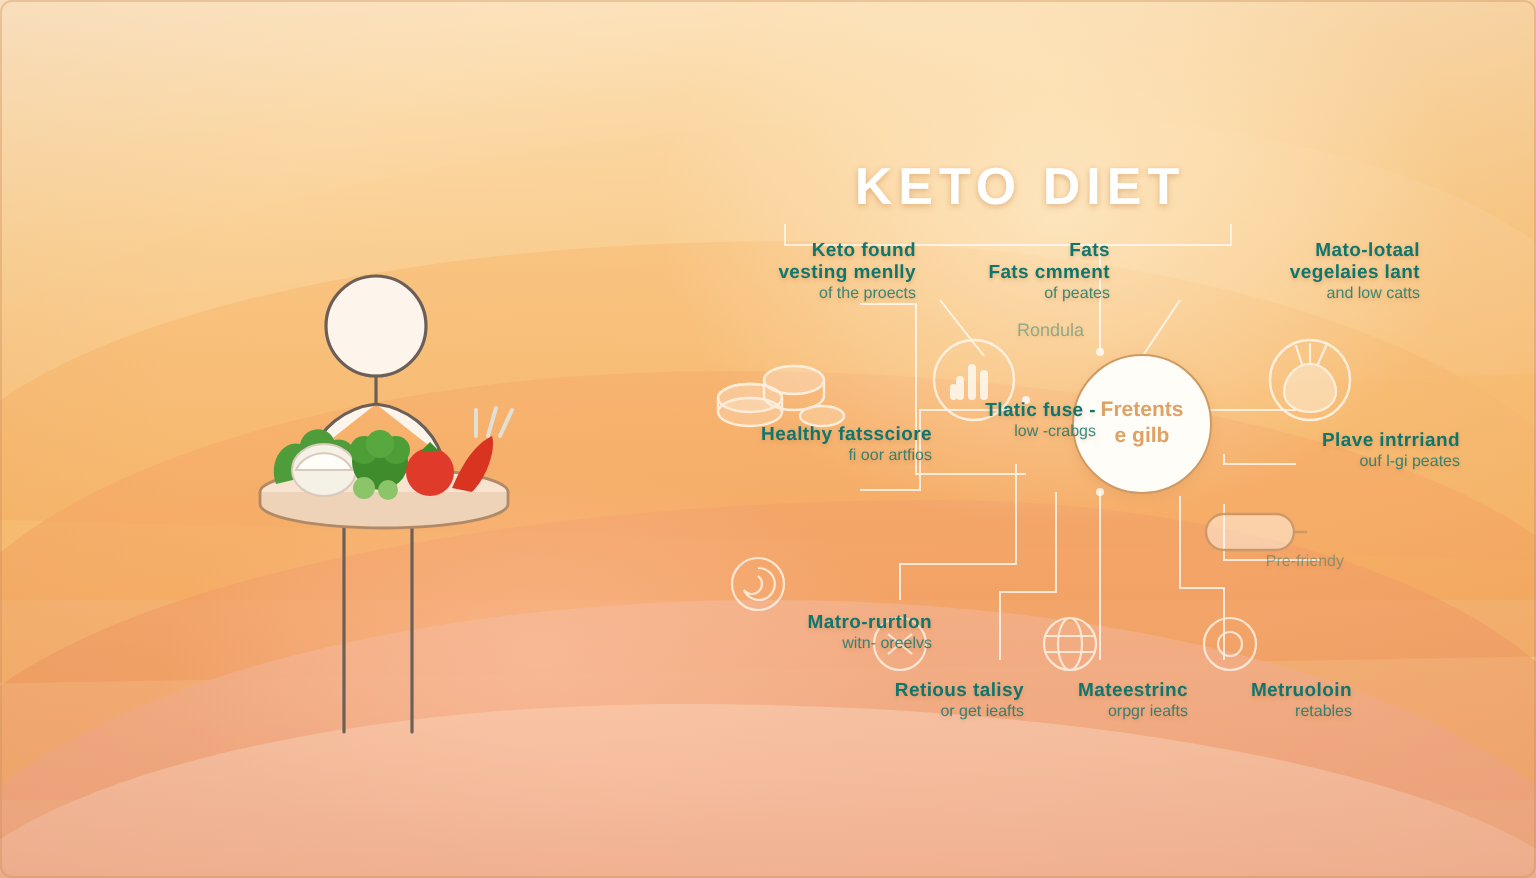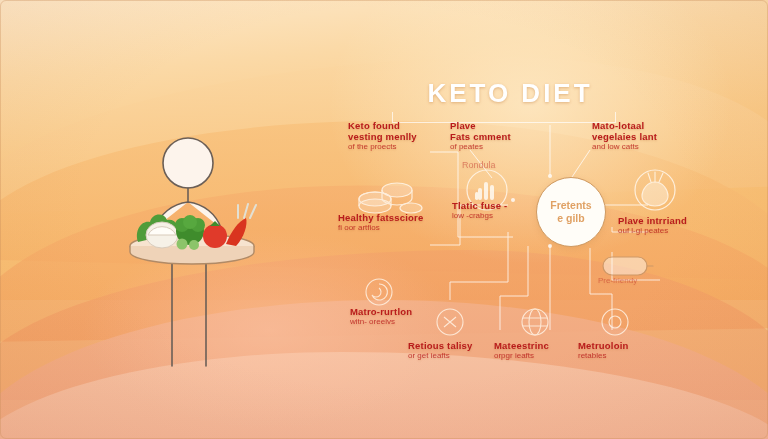--- a/index.html
+++ b/index.html
@@ -46,21 +46,21 @@
   .title-rule{position:absolute;left:392px;top:112px;width:222px;height:10px;
       border:1px solid rgba(255,255,255,.85);border-top:none;opacity:.8;}
 
   .hub{position:absolute;left:536px;top:177px;width:68px;height:68px;border-radius:50%;
       background:#fffdf8;border:1.4px solid #cf9a62;
       display:flex;flex-direction:column;align-items:center;justify-content:center;
       box-shadow:0 2px 6px rgba(190,120,60,.18);}
   .hub span{display:block;color:#e0a164;font-weight:bold;font-size:10.5px;
       line-height:13px;text-align:center;filter:blur(.25px);}
 
-  .lbl{position:absolute;text-align:left;color:#b91c1c;filter:blur(.3px);
+  .lbl{position:absolute;text-align:right;color:#0f766e;filter:blur(.3px);
        text-shadow:0 1px 2px rgba(185,115,60,.35);}
   .lbl b{display:block;font-size:9.5px;font-weight:bold;line-height:11px;letter-spacing:.2px;}
   .lbl i{display:block;font-style:normal;font-size:8px;line-height:10px;
          opacity:.82;margin-top:0;}
   .lbl.dim{opacity:.55;}
 
   .ic{position:absolute;opacity:.85;}
 </style>
 </head>
 <body>
@@ -211,21 +211,21 @@
     </svg>
   </div>
 
   <div class="lbl" style="left:348px;top:120px;width:110px;">
     <b>Keto found</b>
     <b>vesting menlly</b>
     <i>of the proects</i>
   </div>
 
   <div class="lbl" style="left:450px;top:120px;width:105px;">
-    <b>Plave</b>
+    <b>Fats</b>
     <b>Fats cmment</b>
     <i>of peates</i>
   </div>
 
   <div class="lbl dim" style="left:462px;top:160px;width:80px;">
     <i style="font-size:9px;">Rondula</i>
   </div>
 
   <div class="lbl" style="left:592px;top:120px;width:118px;">
     <b>Mato-lotaal</b>

